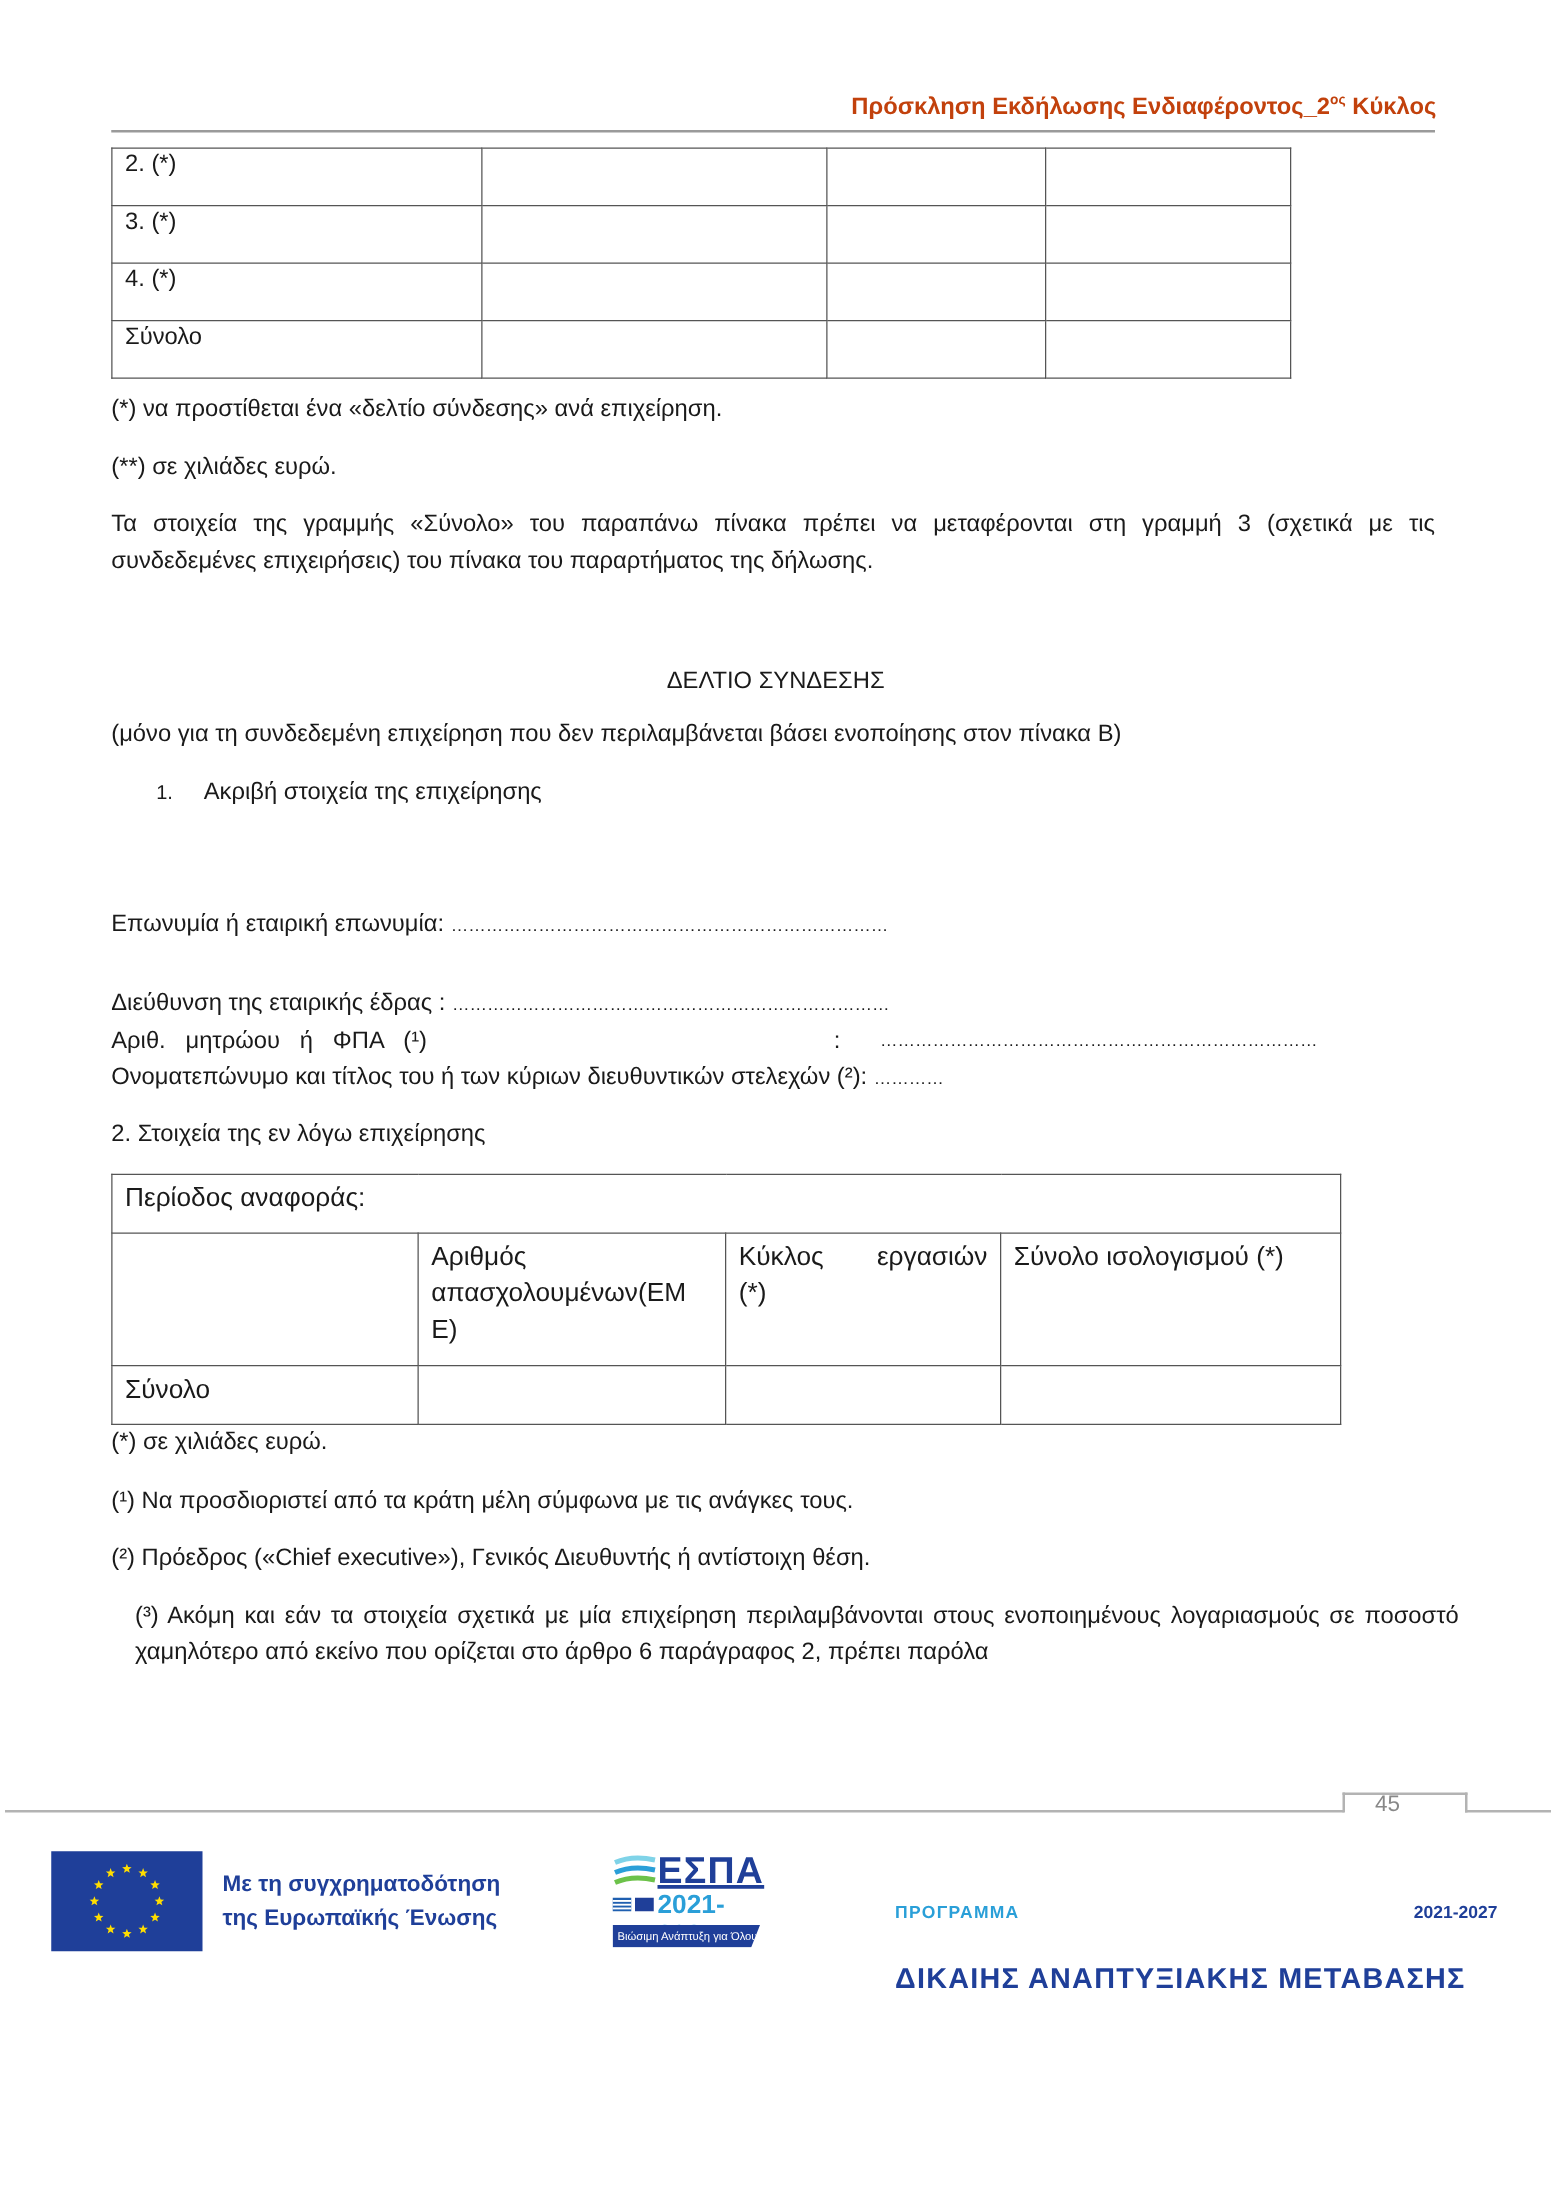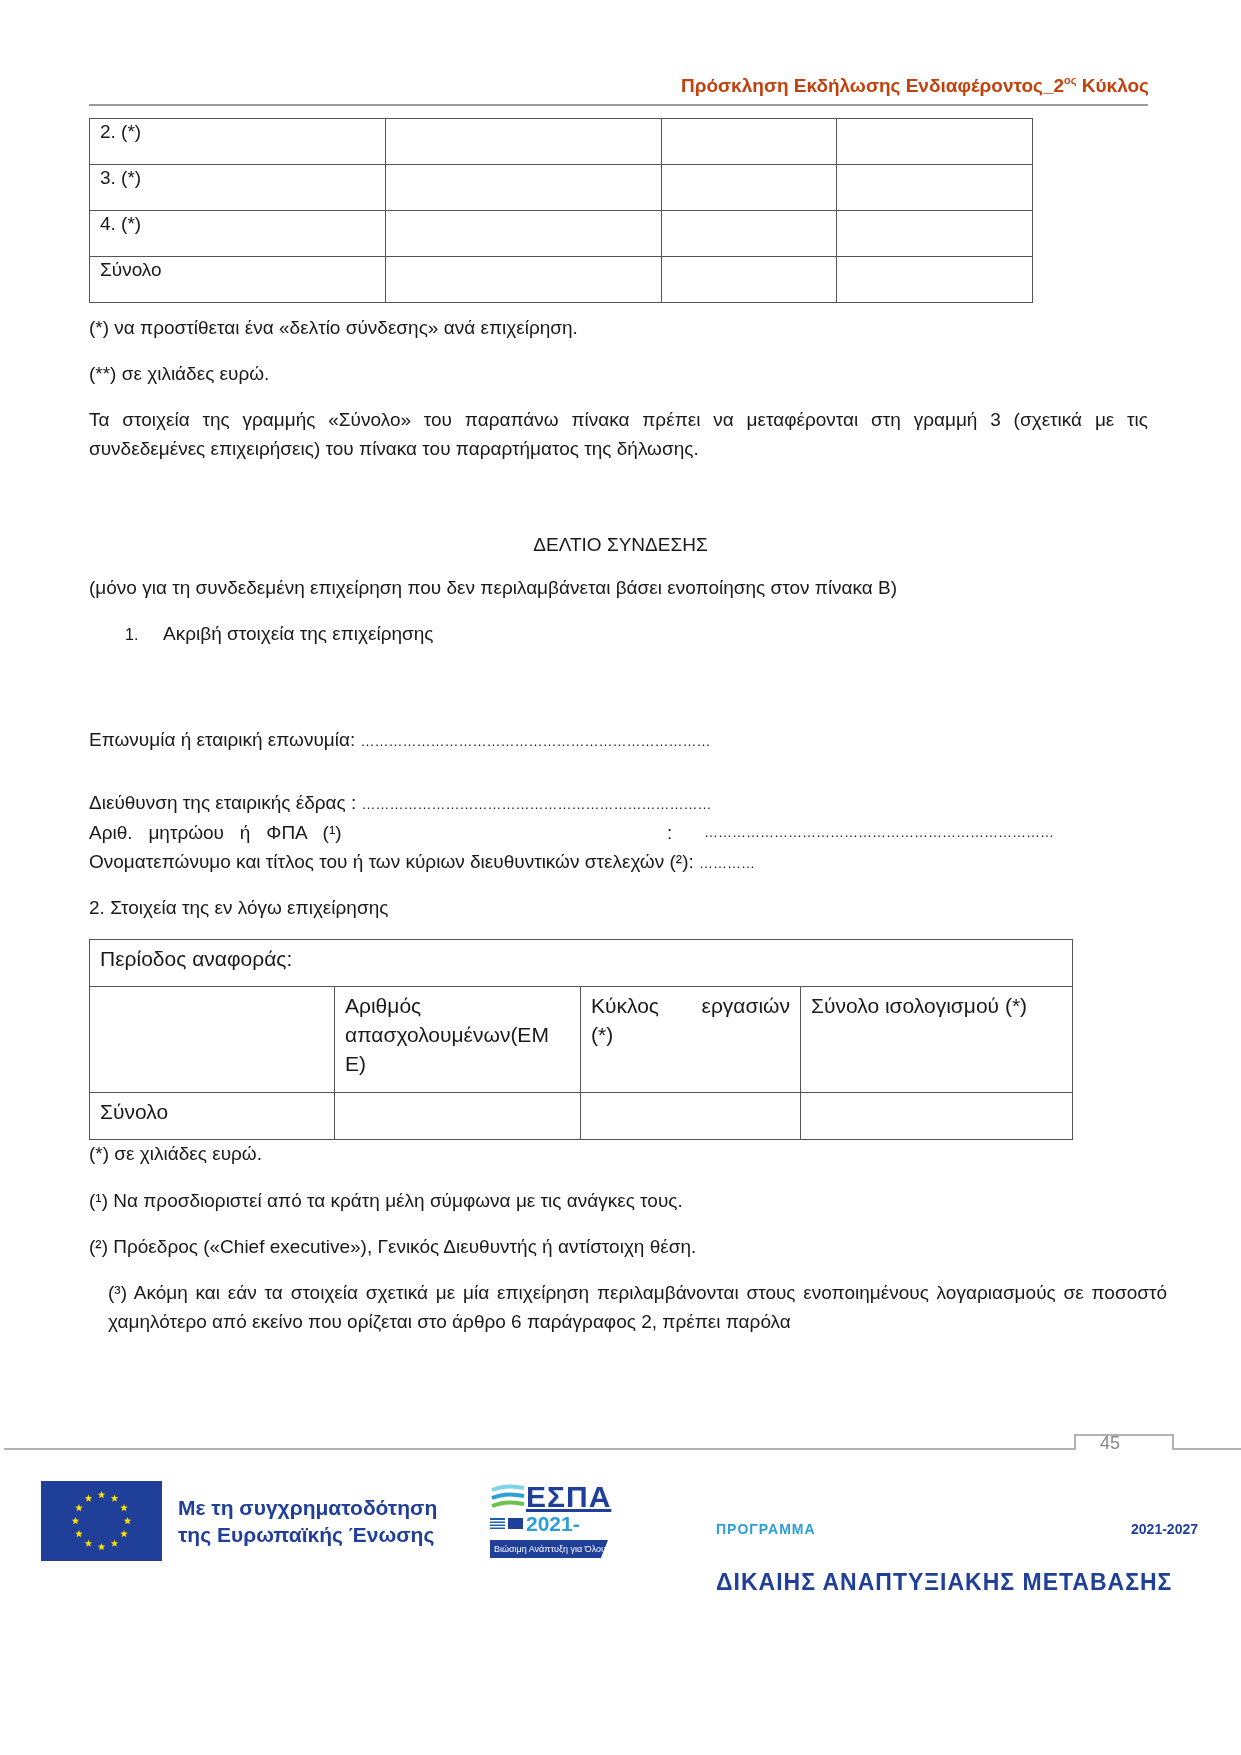--- a/index.html
+++ b/index.html
@@ -58,21 +58,21 @@
 
   
   .footer-rule-left { position: absolute; left: 4px; top: 1448px; width: 1071px; height: 2px; background: #b3b3b3; }
   .footer-tab-top { position: absolute; left: 1074px; top: 1434px; width: 100px; height: 2px; background: #b3b3b3; }
   .footer-tab-l { position: absolute; left: 1074px; top: 1434px; width: 2px; height: 16px; background: #b3b3b3; }
   .footer-tab-r { position: absolute; left: 1172px; top: 1434px; width: 2px; height: 16px; background: #b3b3b3; }
   .footer-rule-right { position: absolute; left: 1172px; top: 1448px; width: 69px; height: 2px; background: #b3b3b3; }
   .page-number { position: absolute; left: 1100px; top: 1433px; font-size: 18px; color: #888; }
 
   .eu-flag { position: absolute; left: 41px; top: 1481px; width: 121px; height: 80px; background: #1f3f99; }
-  .eu-text { position: absolute; left: 178px; top: 1494px; font-size: 21px; line-height: 27px; font-weight: bold; color: #1f3f99; }
+  .eu-text { position: absolute; left: 178px; top: 1494px; font-size: 18px; line-height: 27px; font-weight: bold; color: #1f3f99; }
 
   .espa { position: absolute; left: 490px; top: 1484px; width: 125px; height: 80px; }
   .espa-title { position: absolute; left: 36px; top: -4px; font-size: 30px; font-weight: bold; color: #1f3f99; letter-spacing: 1px; text-decoration: underline; }
   .espa-years { position: absolute; left: 36px; top: 28px; font-size: 21px; font-weight: bold; color: #2a9fd8; }
   .espa-banner { position: absolute; left: 0; top: 56px; width: 118px; height: 18px; background: #1f3f99; color: #fff; font-size: 9px; line-height: 18px; padding-left: 4px; box-sizing: border-box; clip-path: polygon(0 0, 100% 0, 94% 100%, 0 100%); white-space: nowrap; }
 
   .prog-label { position: absolute; left: 716px; top: 1521px; font-size: 14px; font-weight: bold; color: #2a9fd8; letter-spacing: 1px; }
   .prog-years { position: absolute; right: 43px; top: 1521px; font-size: 14px; font-weight: bold; color: #1f3f99; }
   .prog-name { position: absolute; left: 716px; top: 1537px; font-size: 23px; font-weight: bold; color: #1f3f99; letter-spacing: 1px; white-space: nowrap; margin-top: 32px; }
 </style>

